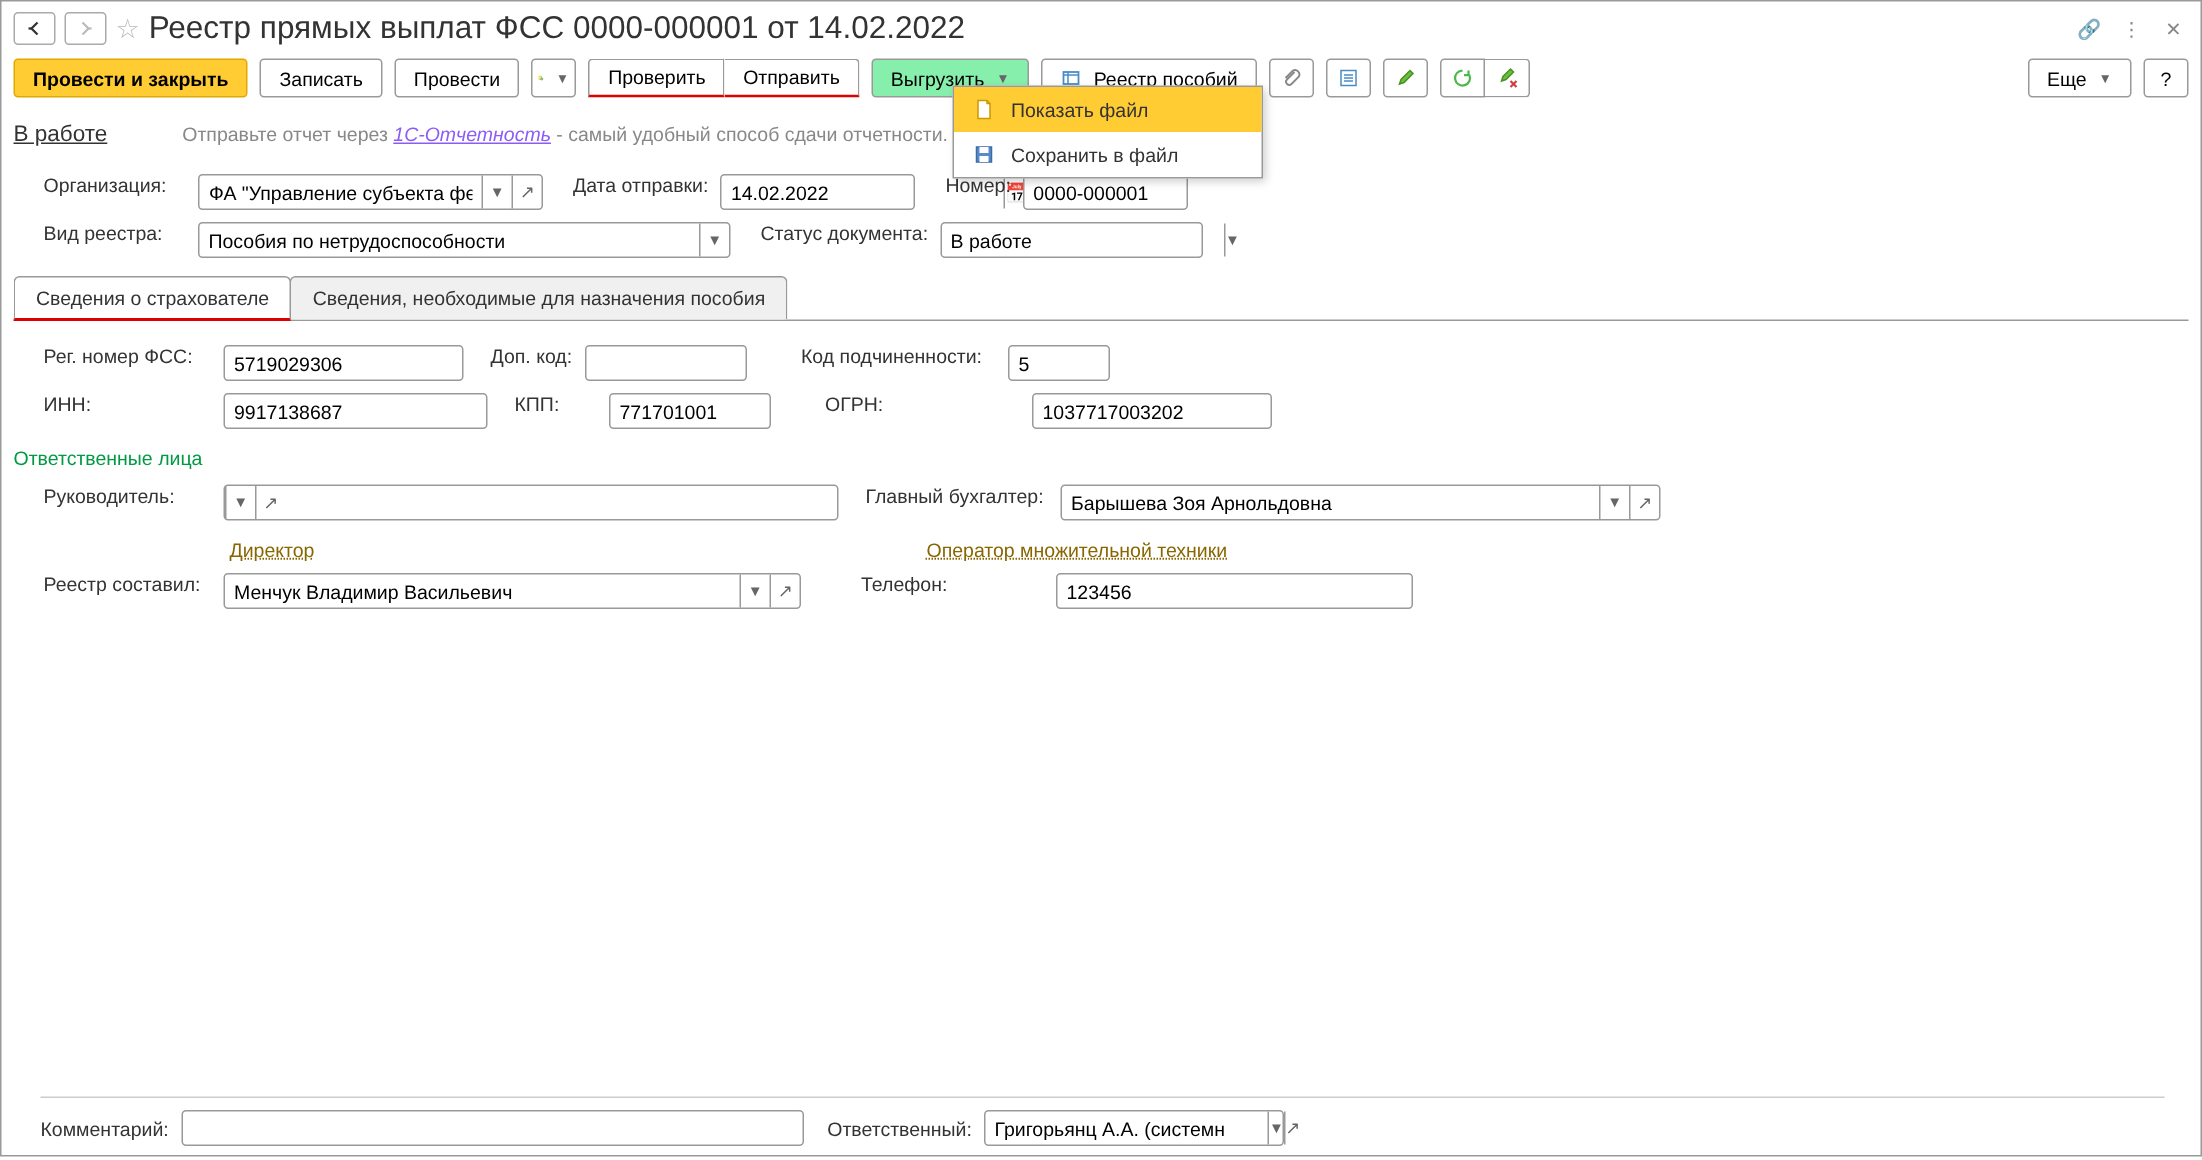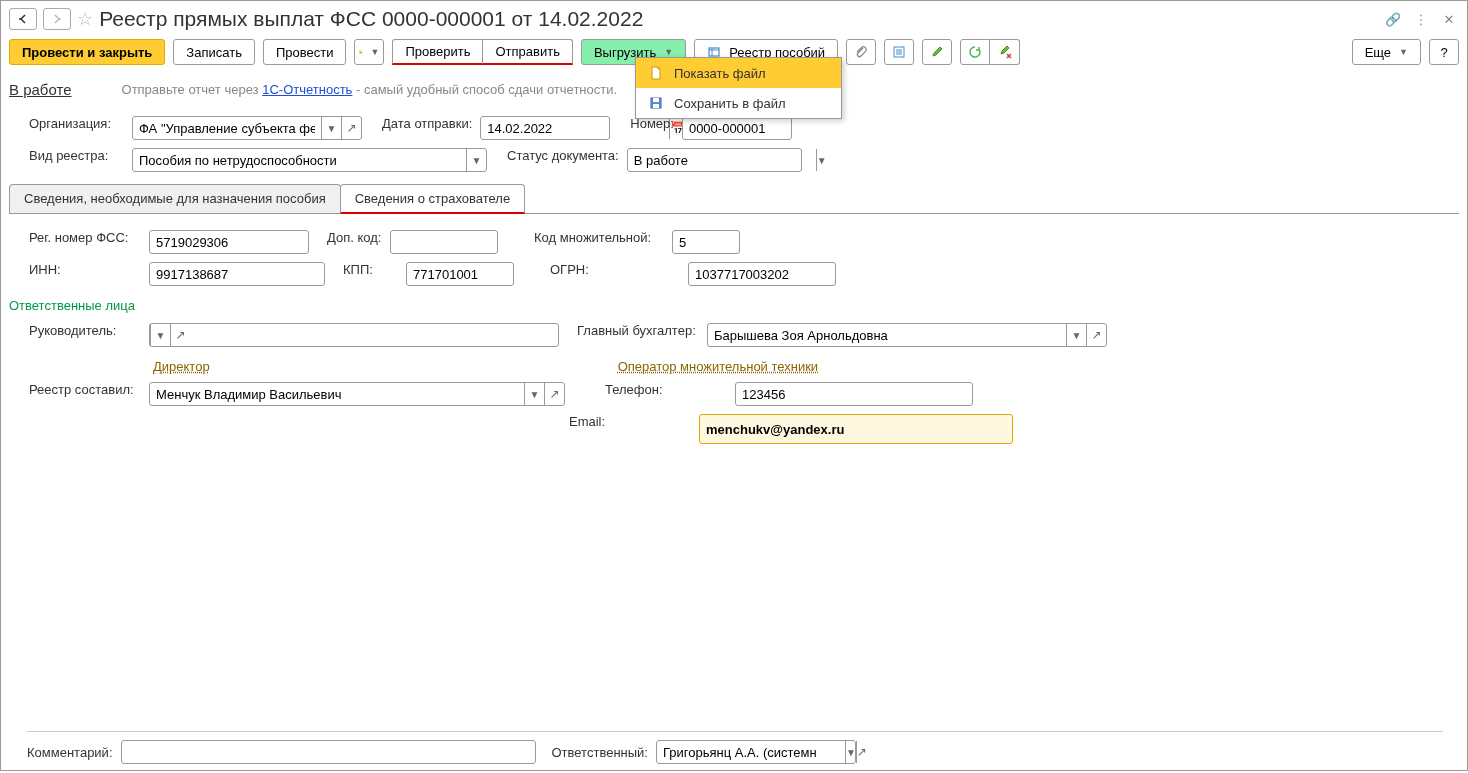--- a/index.html
+++ b/index.html
@@ -126,21 +126,21 @@
   align-items: center;
   gap: 10px;
   padding: 6px 0 14px 0;
 }
 .status-link {
   text-decoration: underline;
   color: #333;
   font-size: 15px;
 }
 .info-text { color: #888; }
-.link { color: #1d4ed8; text-decoration: underline; cursor: pointer; }
+.link { color: #8b5cf6; text-decoration: underline; cursor: pointer; font-style: italic; }
 
 .form-row {
   display: flex;
   gap: 8px;
   padding: 4px 0;
   margin-left: 20px;
 }
 .lbl { font-size: 13px; }
 .input {
   border: 1px solid #999;
@@ -381,40 +381,40 @@
       <div class="combo-btn">▼</div>
     </div>
     <span class="lbl" style="margin-left:12px">Статус документа:</span>
     <div class="input-combo" style="width:175px">
       <input value="В работе" style="">
       <div class="combo-btn">▼</div>
     </div>
   </div>
 
   <div class="tabs">
+    <div class="tab active">Сведения о страхователе</div>
     <div class="tab">Сведения, необходимые для назначения пособия</div>
-    <div class="tab active">Сведения о страхователе</div>
   </div>
 
   <div class="tab-content">
     <div class="form-row">
       <span class="lbl" style="width:112px">Рег. номер ФСС:</span>
       <input class="input" style="width: 160px;" value="5719029306">
       <span class="lbl" style="margin-left:10px;width:55px">Доп. код:</span>
       <input class="input" style="width: 108px;" value="">
-      <span class="lbl" style="margin-left:28px;width:130px">Код множительной:</span>
+      <span class="lbl" style="margin-left:28px;width:130px">Код подчиненности:</span>
       <input class="input" style="width: 68px;" value="5">
     </div>
     <div class="form-row">
       <span class="lbl" style="width:112px">ИНН:</span>
       <input class="input" style="width: 176px;" value="9917138687">
       <span class="lbl" style="margin-left:10px;width:55px">КПП:</span>
       <input class="input" style="width: 108px;" value="771701001">
       <span class="lbl" style="margin-left:28px;width:130px">ОГРН:</span>
-      <input class="input" style="width: 148px;" value="1037717003202">
+      <input class="input" style="width: 160px;" value="1037717003202">
     </div>
 
     <div class="section-title">Ответственные лица</div>
 
     <div class="form-row">
       <span class="lbl" style="width:112px">Руководитель:</span>
       <div class="input-combo" style="width:410px">
         <div class="combo-btn">▼</div>
         <div class="combo-btn ext">↗</div>
       </div>
@@ -427,34 +427,29 @@
     </div>
     <div class="form-row">
       <span style="width:112px"></span>
       <a class="sub-link" style="margin-left:4px">Директор</a>
       <span style="flex:0 0 392px"></span>
       <a class="sub-link">Оператор множительной техники</a>
     </div>
 
     <div class="form-row">
       <span class="lbl" style="width:112px">Реестр составил:</span>
-      <div class="input-combo" style="width:416px">
+      <div class="input-combo" style="width:385px">
         <input value="Менчук Владимир Васильевич" style="">
         <div class="combo-btn">▼</div>
         <div class="combo-btn ext">↗</div>
       </div>
       <span class="lbl" style="margin-left:32px;width:122px">Телефон:</span>
       <input class="input" style="width: 238px;" value="123456">
     </div>
 
-    <div class="form-row">
-      <span style="width:532px"></span>
-      <span class="lbl" style="width:122px">Email:</span>
-      <input class="input highlight-input" style="width: 314px; height: 30px;" value="menchukv@yandex.ru">
-    </div>
   </div>
 
   <div class="footer">
     <span class="lbl">Комментарий:</span>
     <input class="input" style="width: 415px;" value="">
     <span class="lbl" style="margin-left:8px">Ответственный:</span>
     <div class="input-combo" style="width:200px">
       <input value="Григорьянц А.А. (системн" style="">
       <div class="combo-btn">▼</div>
       <div class="combo-btn ext">↗</div>

